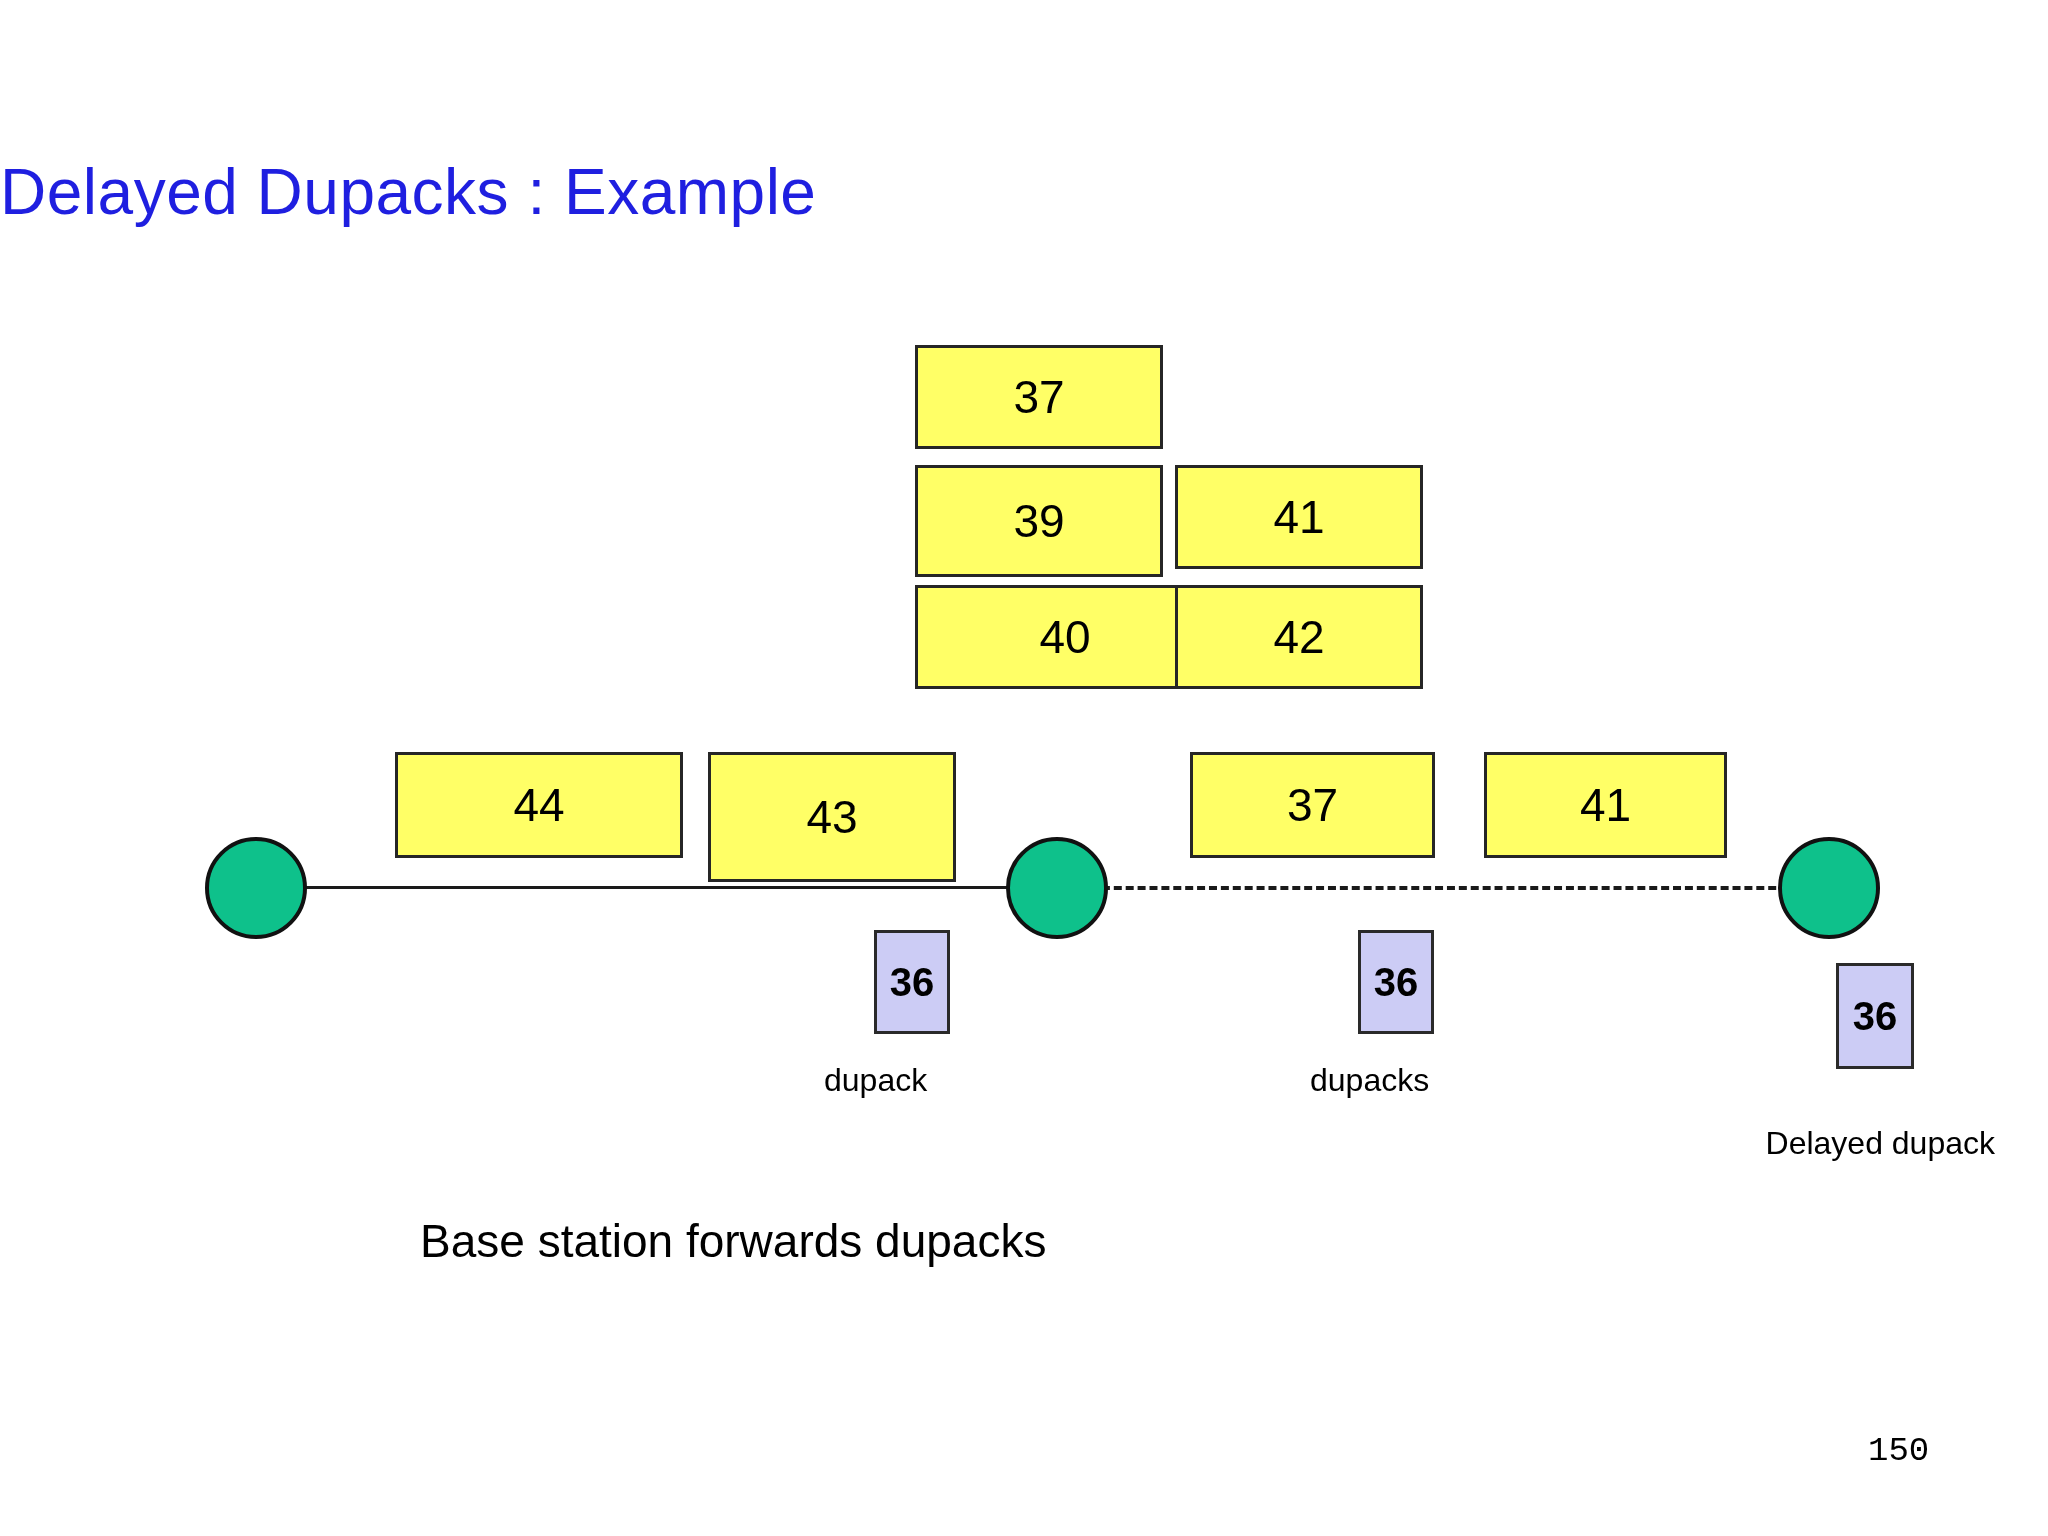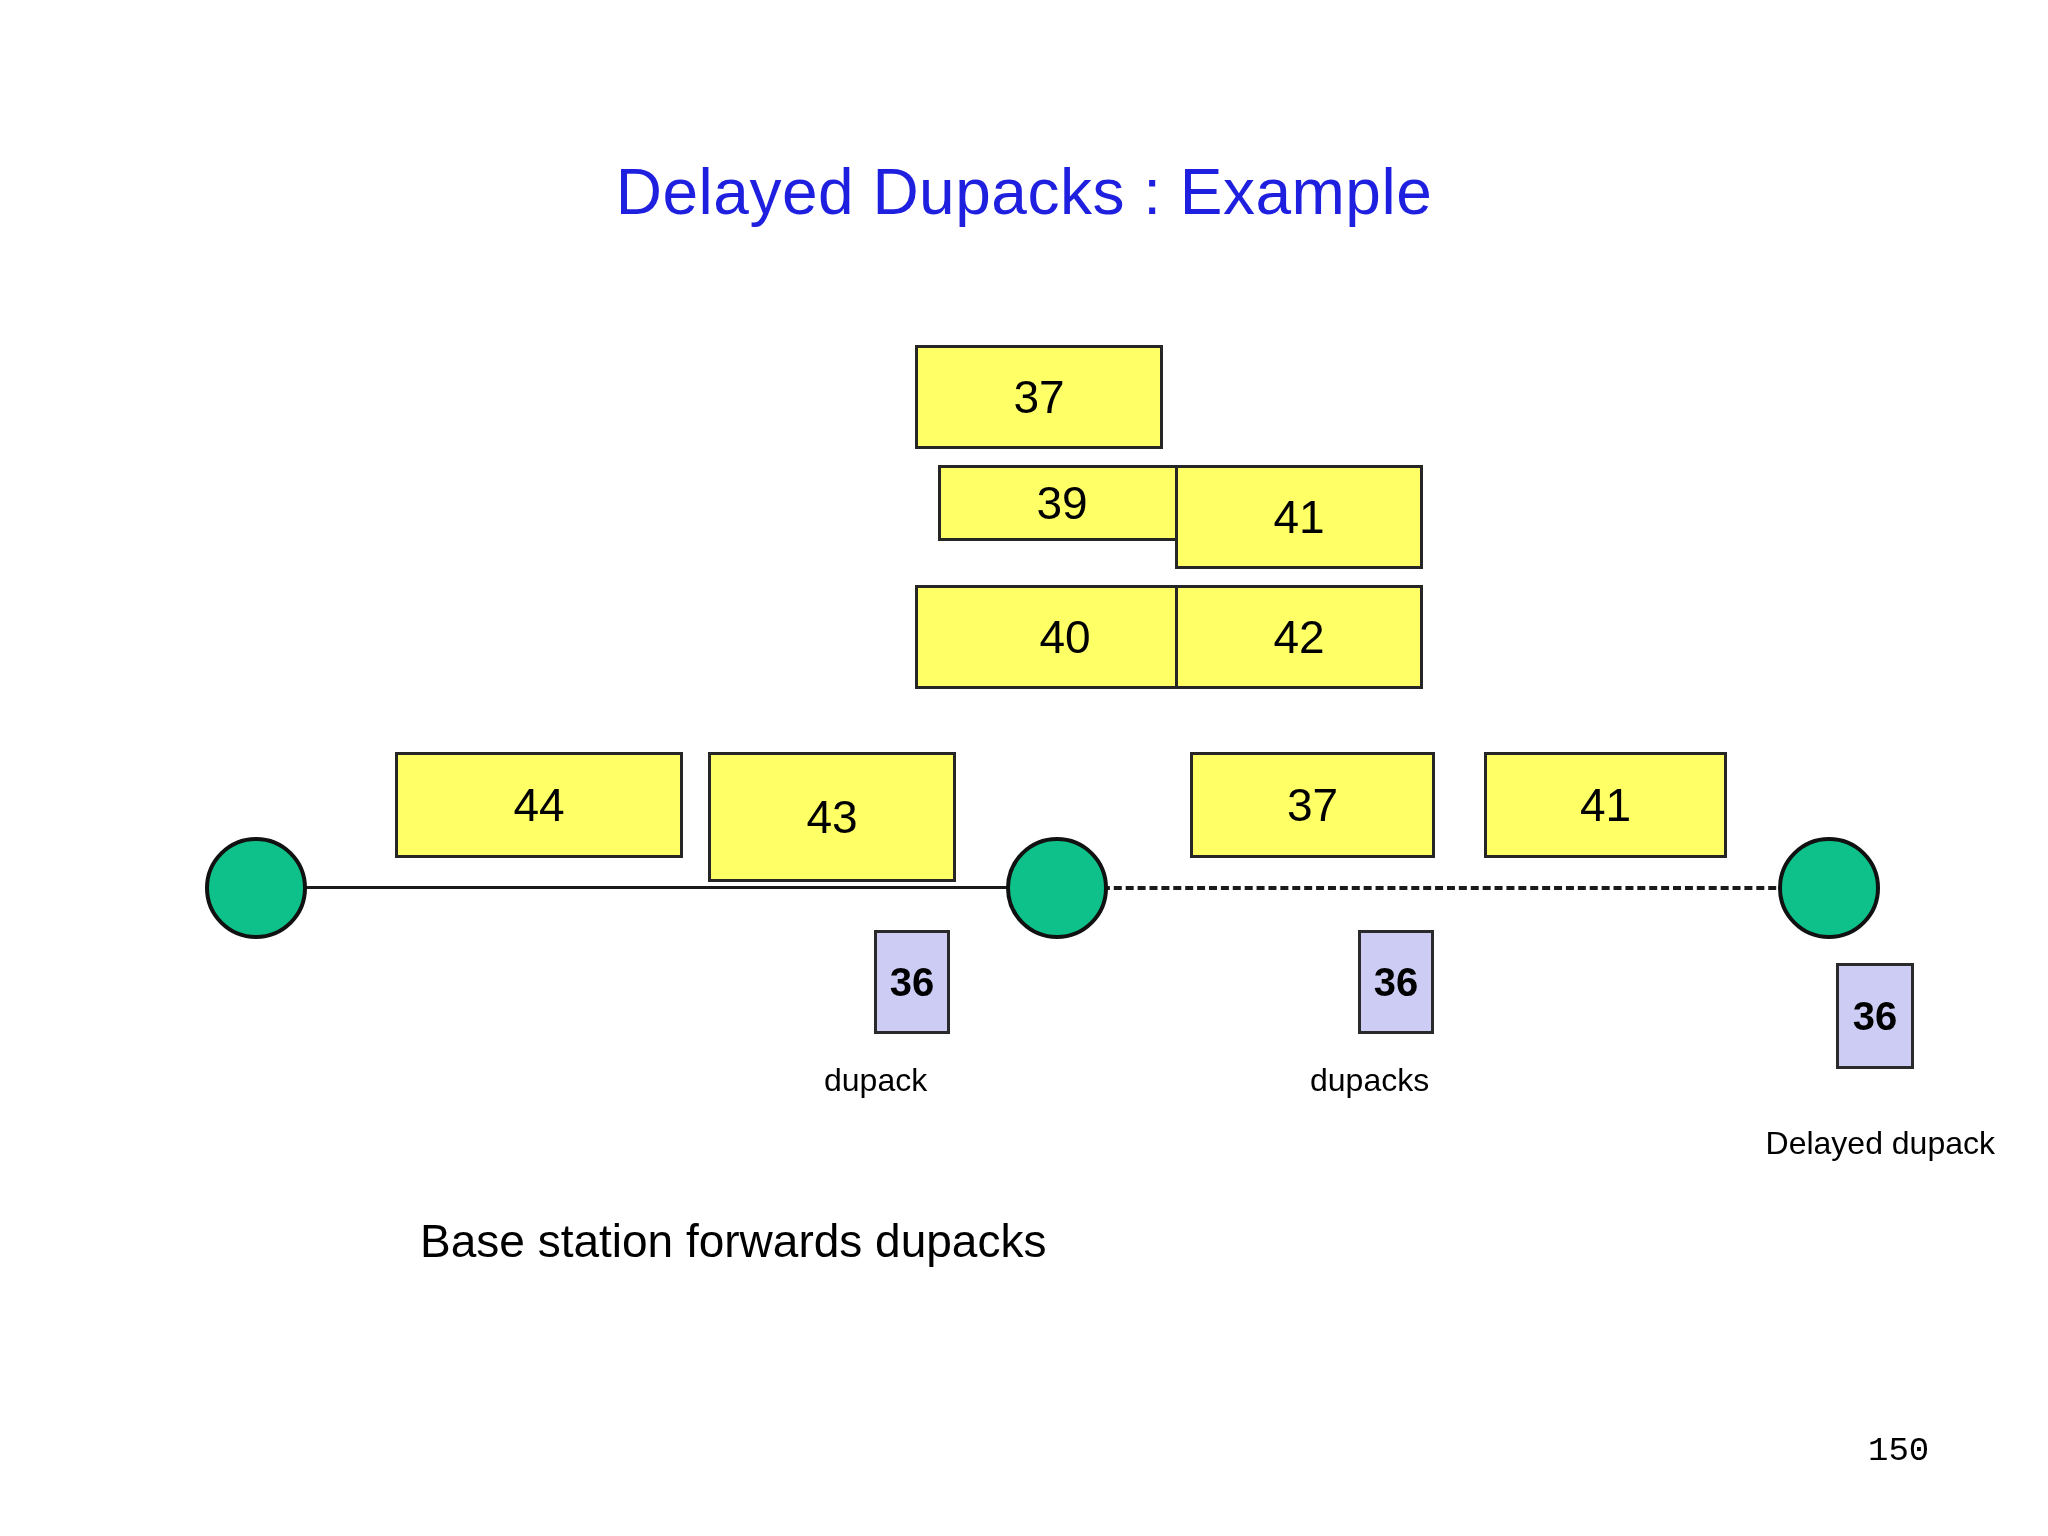--- a/index.html
+++ b/index.html
@@ -16,21 +16,20 @@
     font-family: "Liberation Sans", sans-serif;
     -webkit-font-smoothing: antialiased;
   }
 
   
   #slide-title {
     position: absolute;
     left: 0;
     top: 155px;
     width: 2048px;
-    text-align: center;
     color: #1f1fe0;
     font-size: 64px;
     font-weight: 400;
     letter-spacing: 0.5px;
     white-space: nowrap;
   }
 
   
   .pkt {
     position: absolute;
@@ -41,21 +40,21 @@
     font-size: 46px;
     font-weight: normal;
     display: flex;
     align-items: center;
     justify-content: center;
     line-height: 1;
   }
 
   
   .pkt.b37  { left: 915px;  top: 345px; width: 248px; height: 104px; }
-  .pkt.b39  { left: 938px;  top: 465px; width: 248px; height: 76px; }
+  .pkt.b39  { left: 915px;  top: 465px; width: 248px; height: 112px; }
   .pkt.b41a { left: 1175px; top: 465px; width: 248px; height: 104px; }
   .pkt.b40  { left: 915px;  top: 585px; width: 300px; height: 104px; }
   .pkt.b42  { left: 1175px; top: 585px; width: 248px; height: 104px; }
 
   
   .pkt.t44  { left: 395px;  top: 752px; width: 288px; height: 106px; }
   .pkt.t43  { left: 708px;  top: 752px; width: 248px; height: 130px; }
   .pkt.t37  { left: 1190px; top: 752px; width: 245px; height: 106px; }
   .pkt.t41  { left: 1484px; top: 752px; width: 243px; height: 106px; }
 

